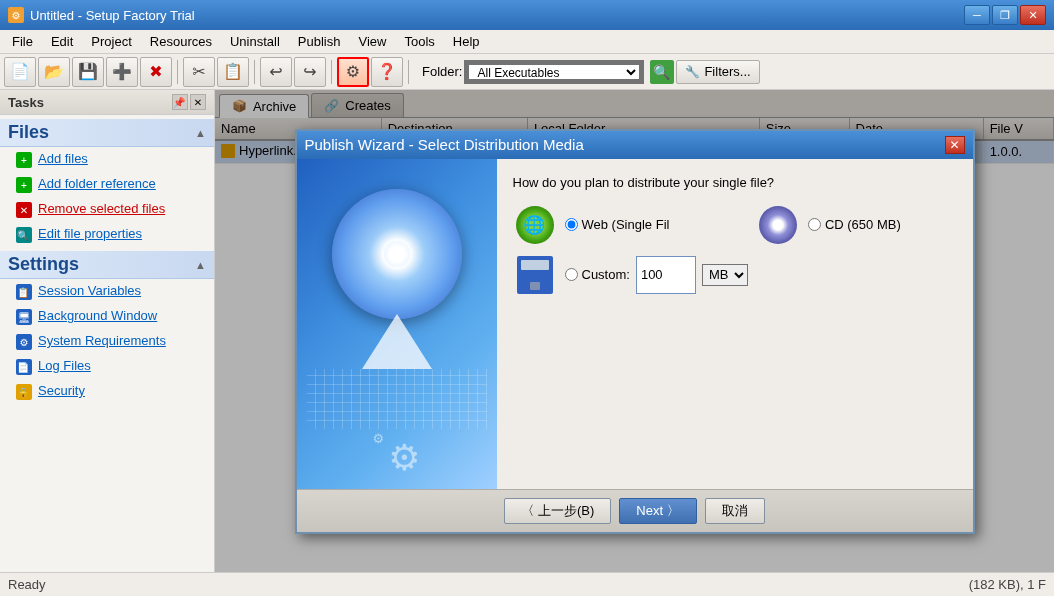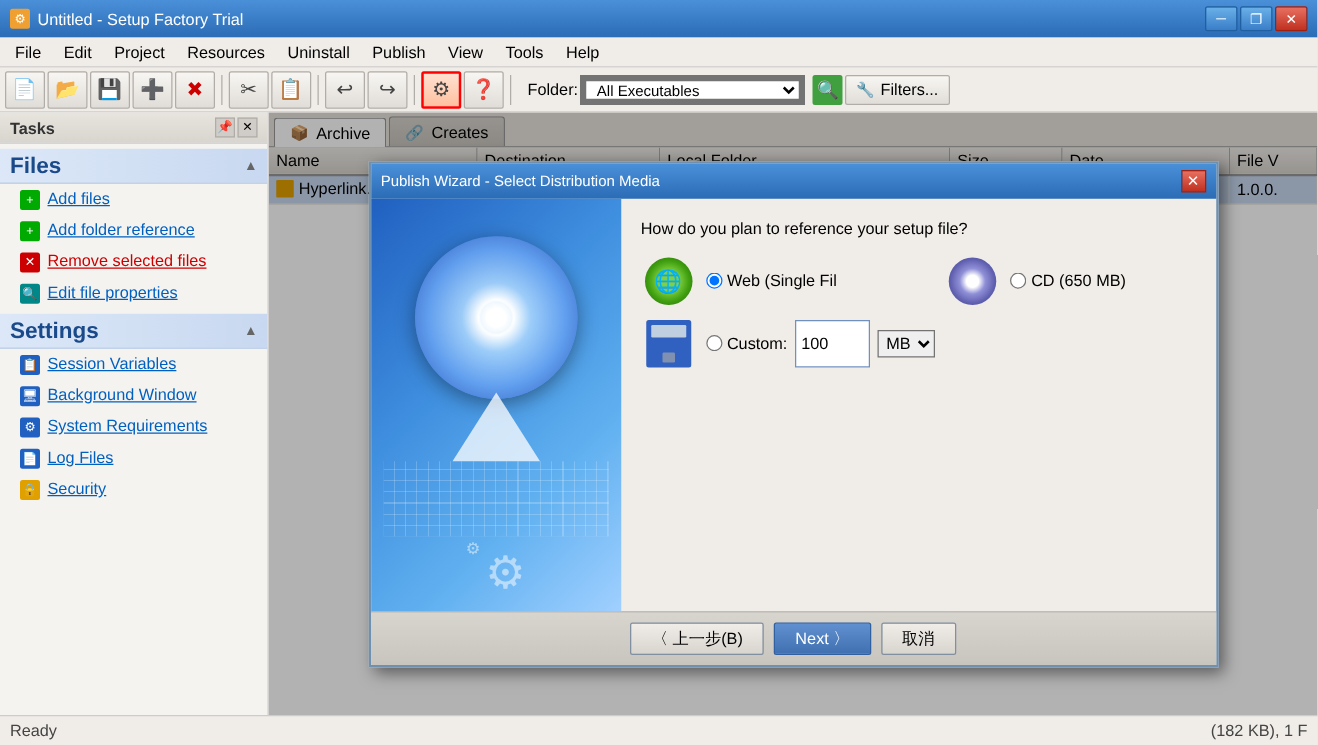--- a/index.html
+++ b/index.html
@@ -161,21 +161,21 @@
       background: #f0ede8;
       border: 2px solid #7090b0;
       width: 680px;
       box-shadow: 4px 4px 12px rgba(0,0,0,0.5);
     }
     .dialog-titlebar {
       background: linear-gradient(to bottom, #4a90d9, #2a6cb5);
       height: 28px; display: flex; align-items: center;
       padding: 0 8px; justify-content: space-between; color: white;
     }
-    .dialog-title { font-size: 12px; }
+    .dialog-title { font-size: 15px; }
     .dialog-close {
       width: 20px; height: 18px;
       background: linear-gradient(to bottom, #e87060, #c03020);
       border: 1px solid #a02010; color: white; font-size: 12px;
       display: flex; align-items: center; justify-content: center; cursor: pointer;
     }
 
     .dialog-body { display: flex; }
     .dialog-image {
       width: 200px; min-height: 330px;
@@ -403,21 +403,21 @@
 
             <div style="position:absolute;bottom:60px;left:10px;right:10px;height:60px;background:repeating-linear-gradient(0deg,transparent,transparent 8px,rgba(255,255,255,0.2) 8px,rgba(255,255,255,0.2) 9px),repeating-linear-gradient(90deg,transparent,transparent 8px,rgba(255,255,255,0.2) 8px,rgba(255,255,255,0.2) 9px);"></div>
 
             <div style="position:absolute;bottom:10px;left:50%;transform:translateX(-50%);font-size:48px;color:rgba(255,255,255,0.5);display:flex;gap:4px;">
               <span>⚙</span>
                 <span style="font-size:36px;margin-top:6px;">⚙</span>
             </div>
           </div>
 
           <div class="dialog-content">
-            <p class="dialog-question">How do you plan to reference your setup file?</p>
+            <p class="dialog-question">How do you plan to distribute your single file?</p>
 
             <div class="options-grid">
 
               <div class="option-row">
                 <div class="option-icon">
                   <div class="icon-web" style="display:flex;align-items:center;justify-content:center;color:white;font-size:18px;">🌐</div>
                 </div>
                 <label class="option-radio-label">
                   <input type="radio" name="dist" checked="" style="">
                   <span>Web (Single Fil</span>

